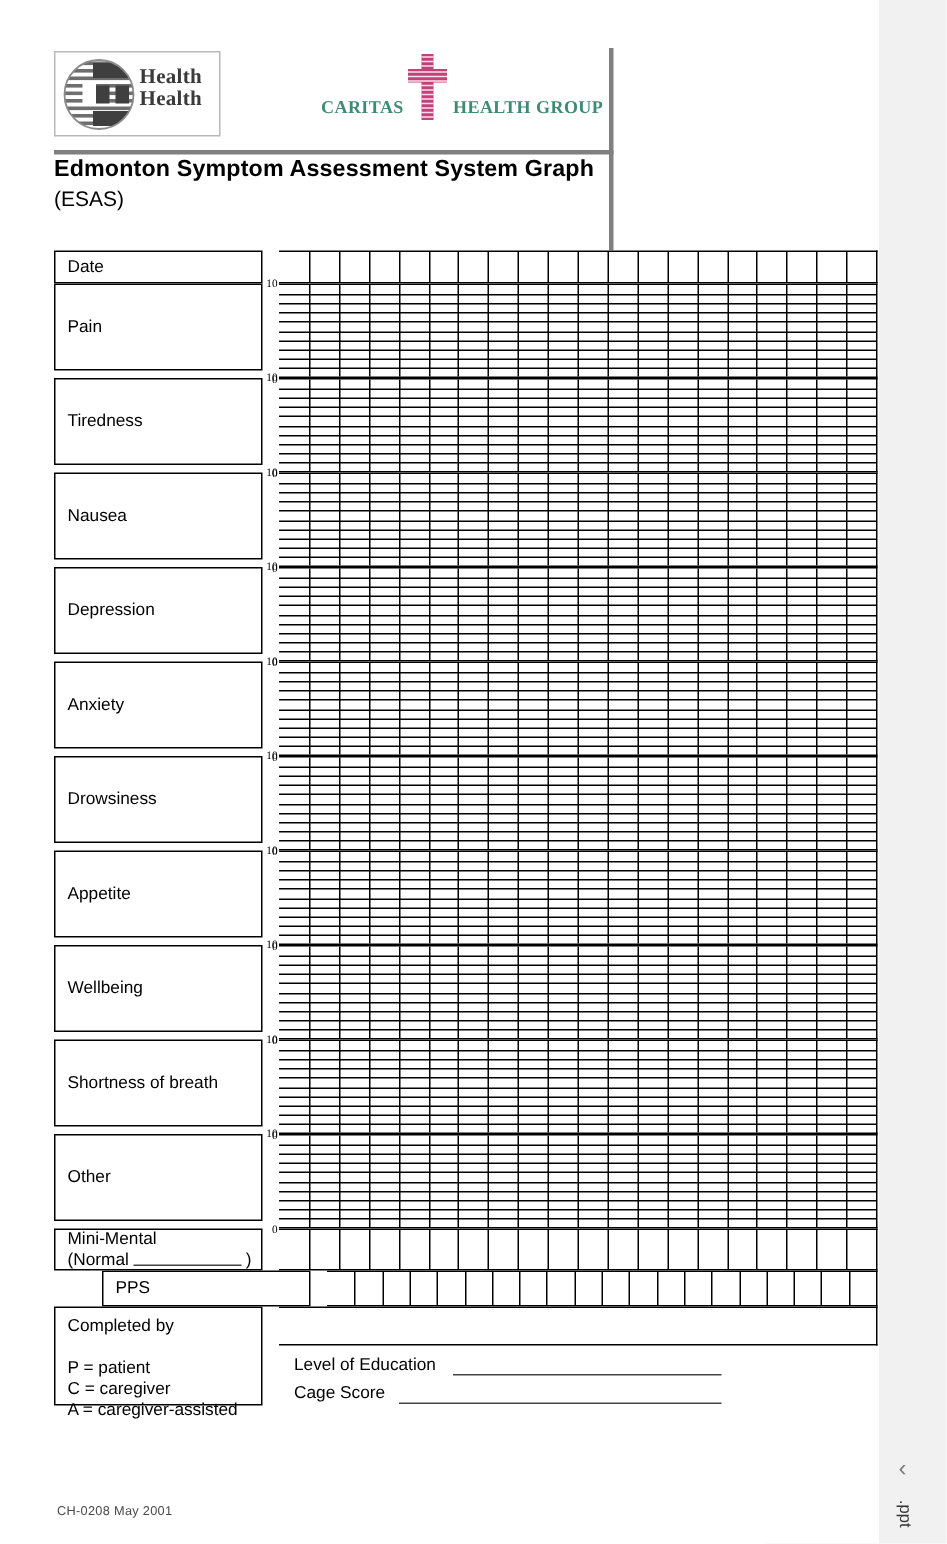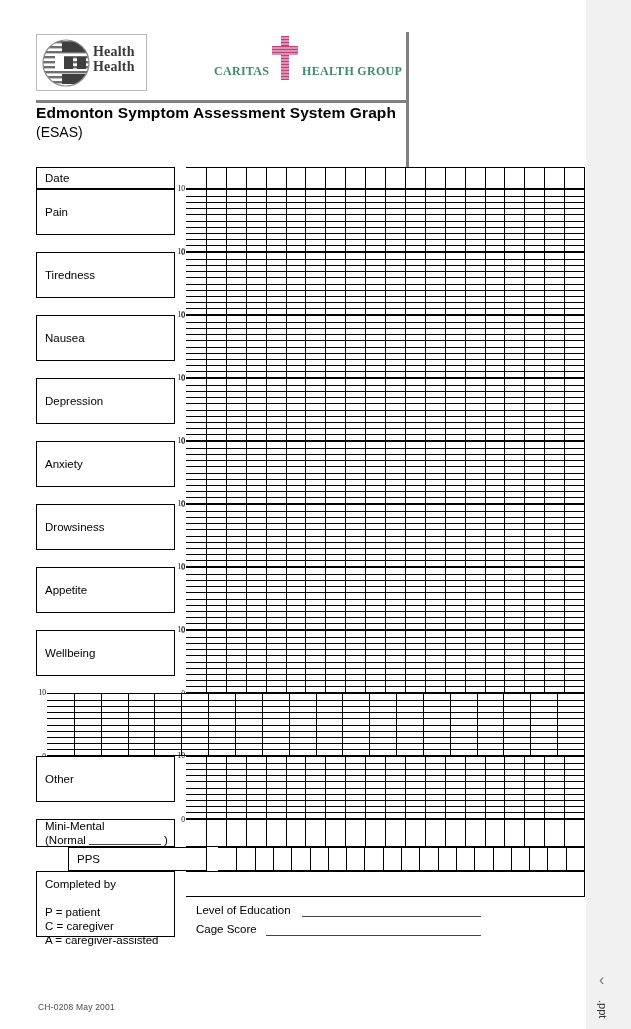--- a/index.html
+++ b/index.html
@@ -81,21 +81,21 @@
   .grid .vcol{
     position:absolute;top:0;bottom:0;width:0;border-left:1.5px solid #000;
   }
   .grid .hline{
     position:absolute;left:0;right:0;height:0;border-top:1.2px solid #000;
   }
   
   #date-row .lbl{height:22px;}
   #date-row .grid{height:22px;}
   
-  .sym .lbl{height:46px;}
+  .sym .lbl{height:58px;}
   .sym .grid{height:63px;}
   .sym .axis{height:63px;}
   
   .mini .lbl{height:28px;}
   .mini .grid{height:28px;}
   .pps .lbl{height:24px;margin-left:32px;}
   .pps .grid{height:24px;}
   .comp .lbl{height:66px;align-items:flex-start;}
   .comp .lbl .txt{padding-top:5px;}
   .comp-right{
@@ -545,20 +545,23 @@
             <div class="hline" style="top: 30%;"></div>
             <div class="hline" style="top: 40%;"></div>
             <div class="hline" style="top: 50%;"></div>
             <div class="hline" style="top: 60%;"></div>
             <div class="hline" style="top: 70%;"></div>
             <div class="hline" style="top: 80%;"></div>
             <div class="hline" style="top: 90%;"></div>
           </div>
         </div>
         <div class="row sym">
+          <div class="lbl">
+            <span class="txt">Shortness of breath</span>
+          </div>
           <div class="axis">
             <span class="tick hi">10</span>
             <span class="tick lo">0</span>
           </div>
           <div class="grid">
             <div class="vcol" style="left: 5%;"></div>
             <div class="vcol" style="left: 10%;"></div>
             <div class="vcol" style="left: 15%;"></div>
             <div class="vcol" style="left: 20%;"></div>
             <div class="vcol" style="left: 25%;"></div>

